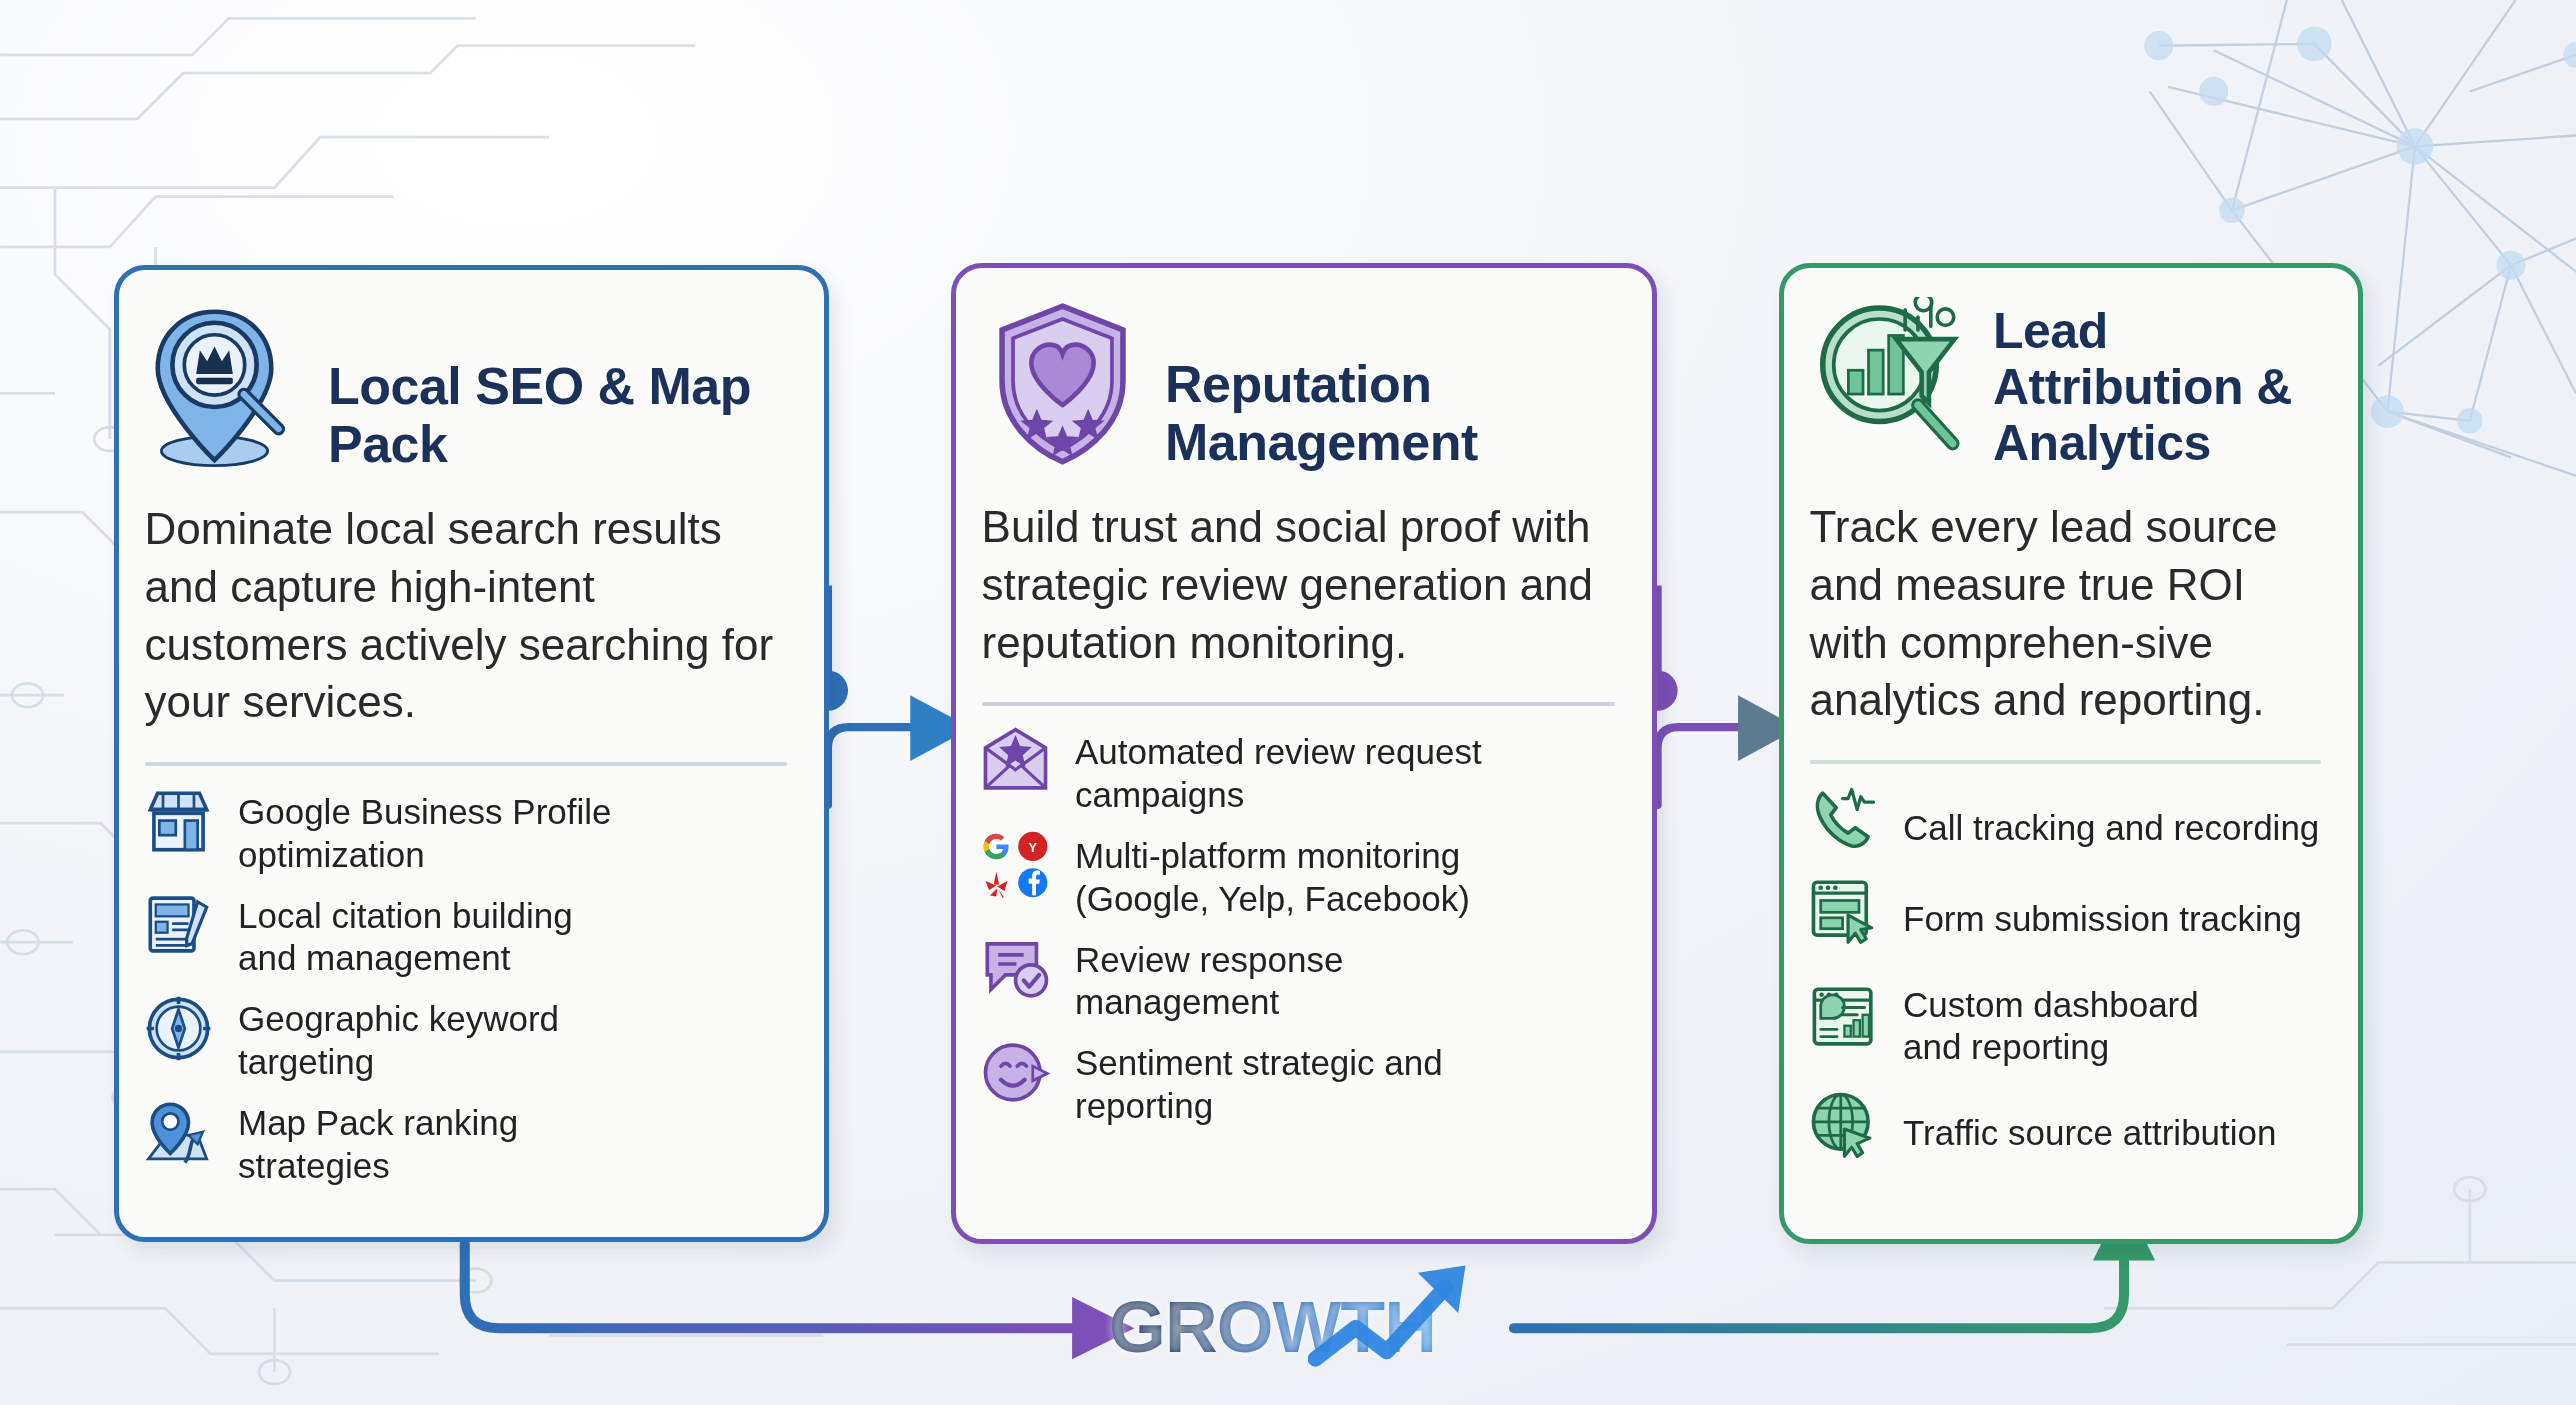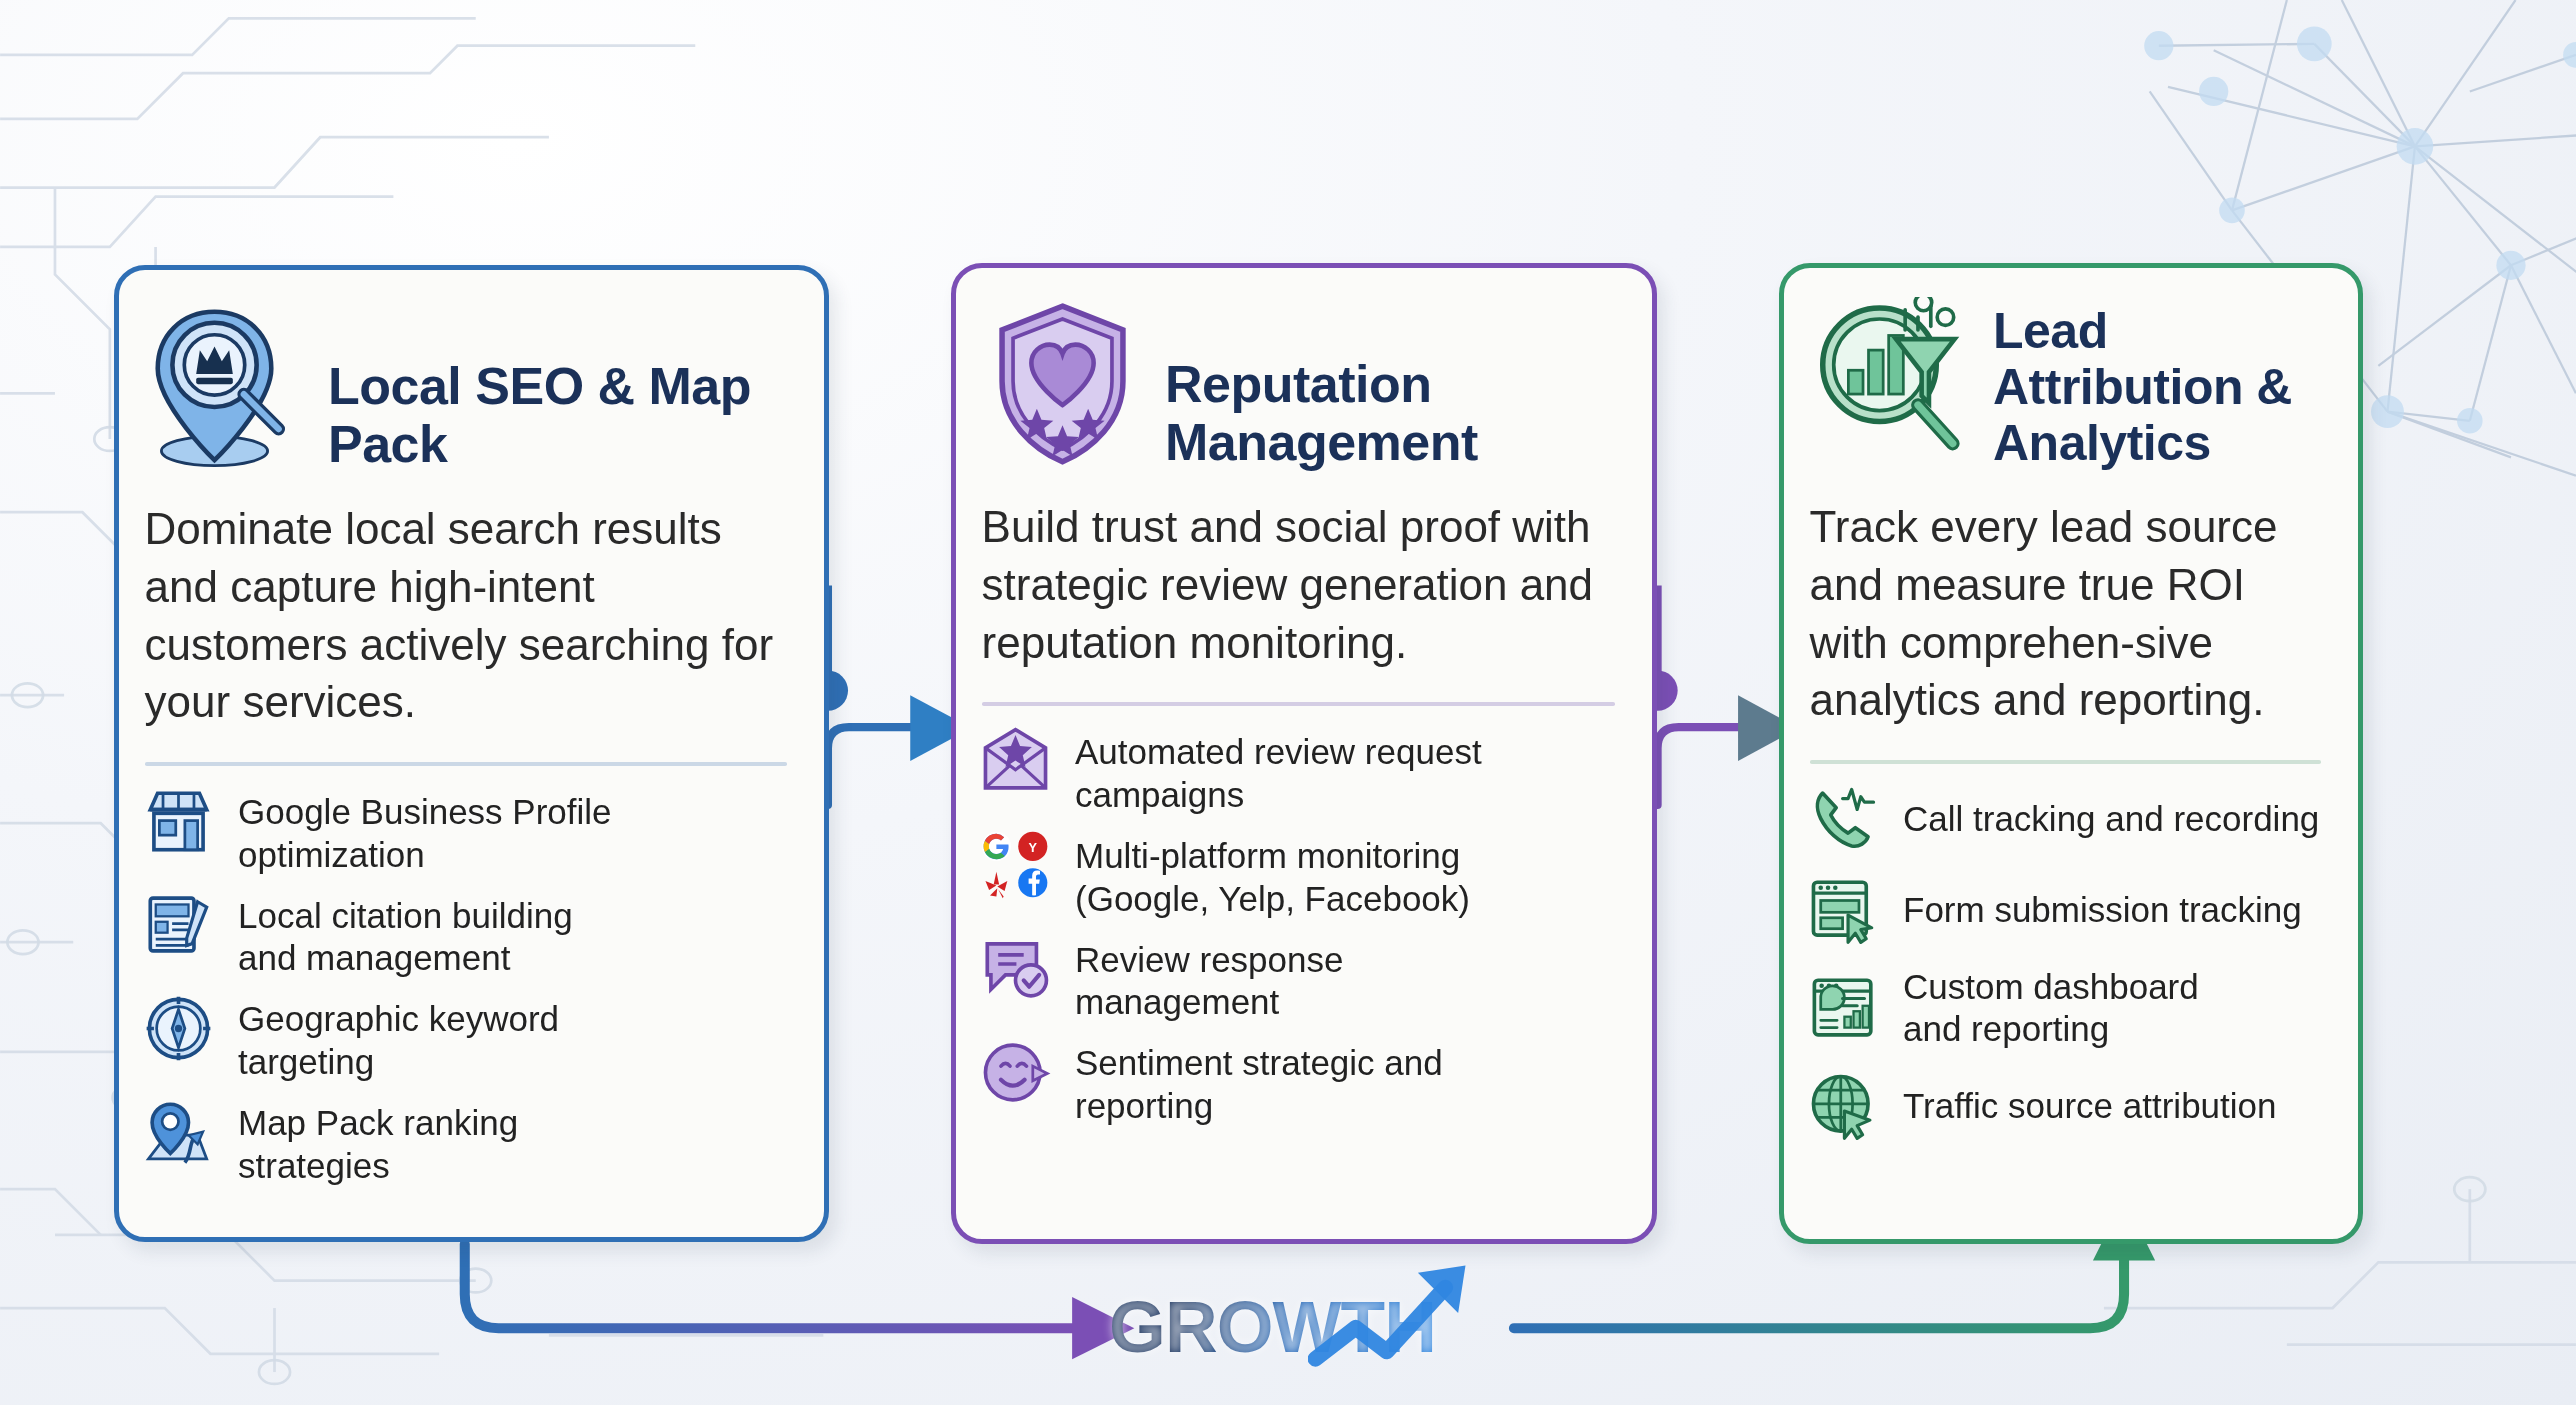--- a/index.html
+++ b/index.html
@@ -62,21 +62,21 @@
   #card3 .divider { background:#cfe1d6; }
 
   .features { padding:20px 31px 0 24px; }
   .feature { display:flex; align-items:flex-start; gap:24px; margin-bottom:12.8px; }
   .feature-icon { flex:0 0 auto; width:71px; height:71px; }
   .feature-label {
     font-size:35px; line-height:1.22; color:#222; padding-top:5.5px;
     white-space:pre-line;
   }
   #card3 .feature { align-items:center; margin-bottom:20px; }
-  #card3 .feature-label { padding-top:0; }
+  #card3 .feature-label { padding-top:0;margin-top:18px; }
 
   
   .connector { position:absolute; pointer-events:none; }
   .growth {
     position:absolute; left:1109px; top:1276px;
     width:384px; height:101px;
   }
   .growth-word {
     font-size:73px; font-weight:bold; letter-spacing:-0.9px;
     line-height:101px;

